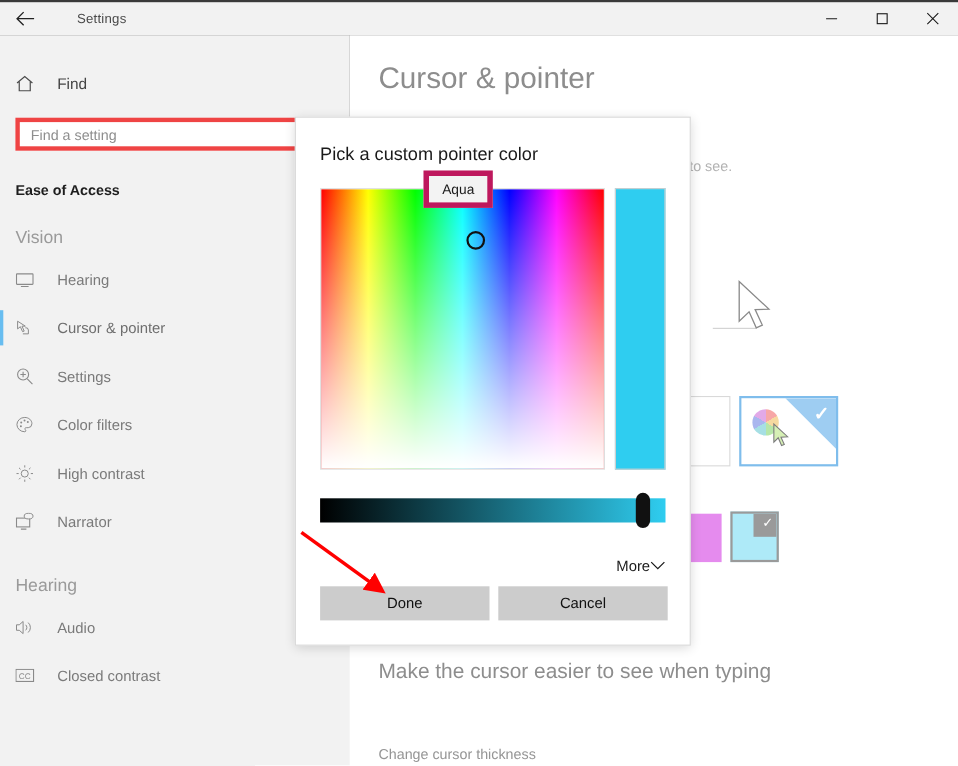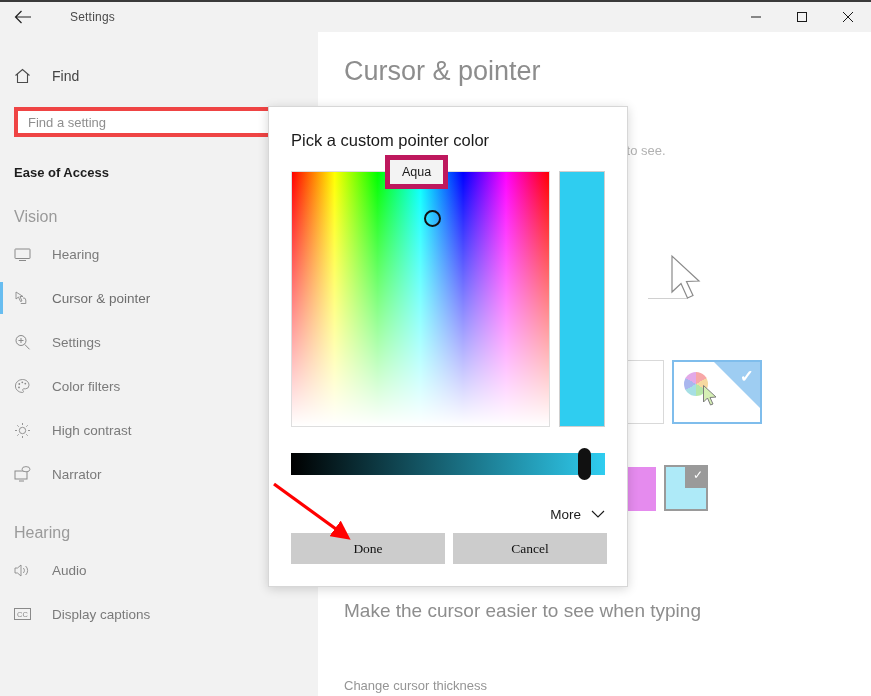--- a/index.html
+++ b/index.html
@@ -170,29 +170,29 @@
   }
   .val-slider {
     position: absolute; left: 22px; top: 346px; width: 314px; height: 22px;
     background: linear-gradient(to right, #000000 0%, #2fcdf0 100%);
   }
   .val-thumb {
     position: absolute; left: 297px; top: -5px; width: 13px; height: 32px;
     background: #111; border-radius: 7px;
   }
   .more-row {
-    position: absolute; right: 22px; top: 400px; display: flex; align-items: center; gap: 10px;
+    position: absolute; right: 22px; top: 400px; display: flex; align-items: center; 
   }
   .more-label { font-size: 13.5px; color: #1a1a1a; }
   .dlg-buttons {
     position: absolute; left: 22px; top: 426px; width: 316px; display: flex; gap: 8px;
   }
   .dlg-btn {
     width: 154px; height: 31px; background: #cccccc; border: none;
-    font-family: Liberation Serif, serif; font-size: 13.5px; color: #111;
+    font-family: Liberation Sans, sans-serif; font-size: 13.5px; color: #111;
     display: flex; align-items: center; justify-content: center;
   }
   
   .annot { position: absolute; left: 0; top: 0; width: 871px; height: 696px; z-index: 40; pointer-events: none; }
 </style>
 </head>
 <body>
 
 <div id="app">
 
@@ -329,21 +329,21 @@
       <span class="lbl">Audio</span>
     </div>
 
     <div class="nav-item">
       <span class="ic">
         <svg width="18" height="13" viewBox="0 0 18 13">
           <rect x="0.5" y="0.5" width="16" height="11" stroke="#8a8a8a" stroke-width="1" fill="none"></rect>
           <text x="8.5" y="9" font-size="7.5" fill="#8a8a8a" text-anchor="middle" font-family="Liberation Sans, sans-serif">CC</text>
         </svg>
       </span>
-      <span class="lbl">Display captions</span>
+      <span class="lbl">Closed contrast</span>
     </div>
   </div>
 
   <div class="main">
     <h1 class="page-title">Cursor &amp; pointer</h1>
     <div class="desc-text">sier to see.</div>
 
     <div class="preview-sep"></div>
 
     <div class="big-cursor">

